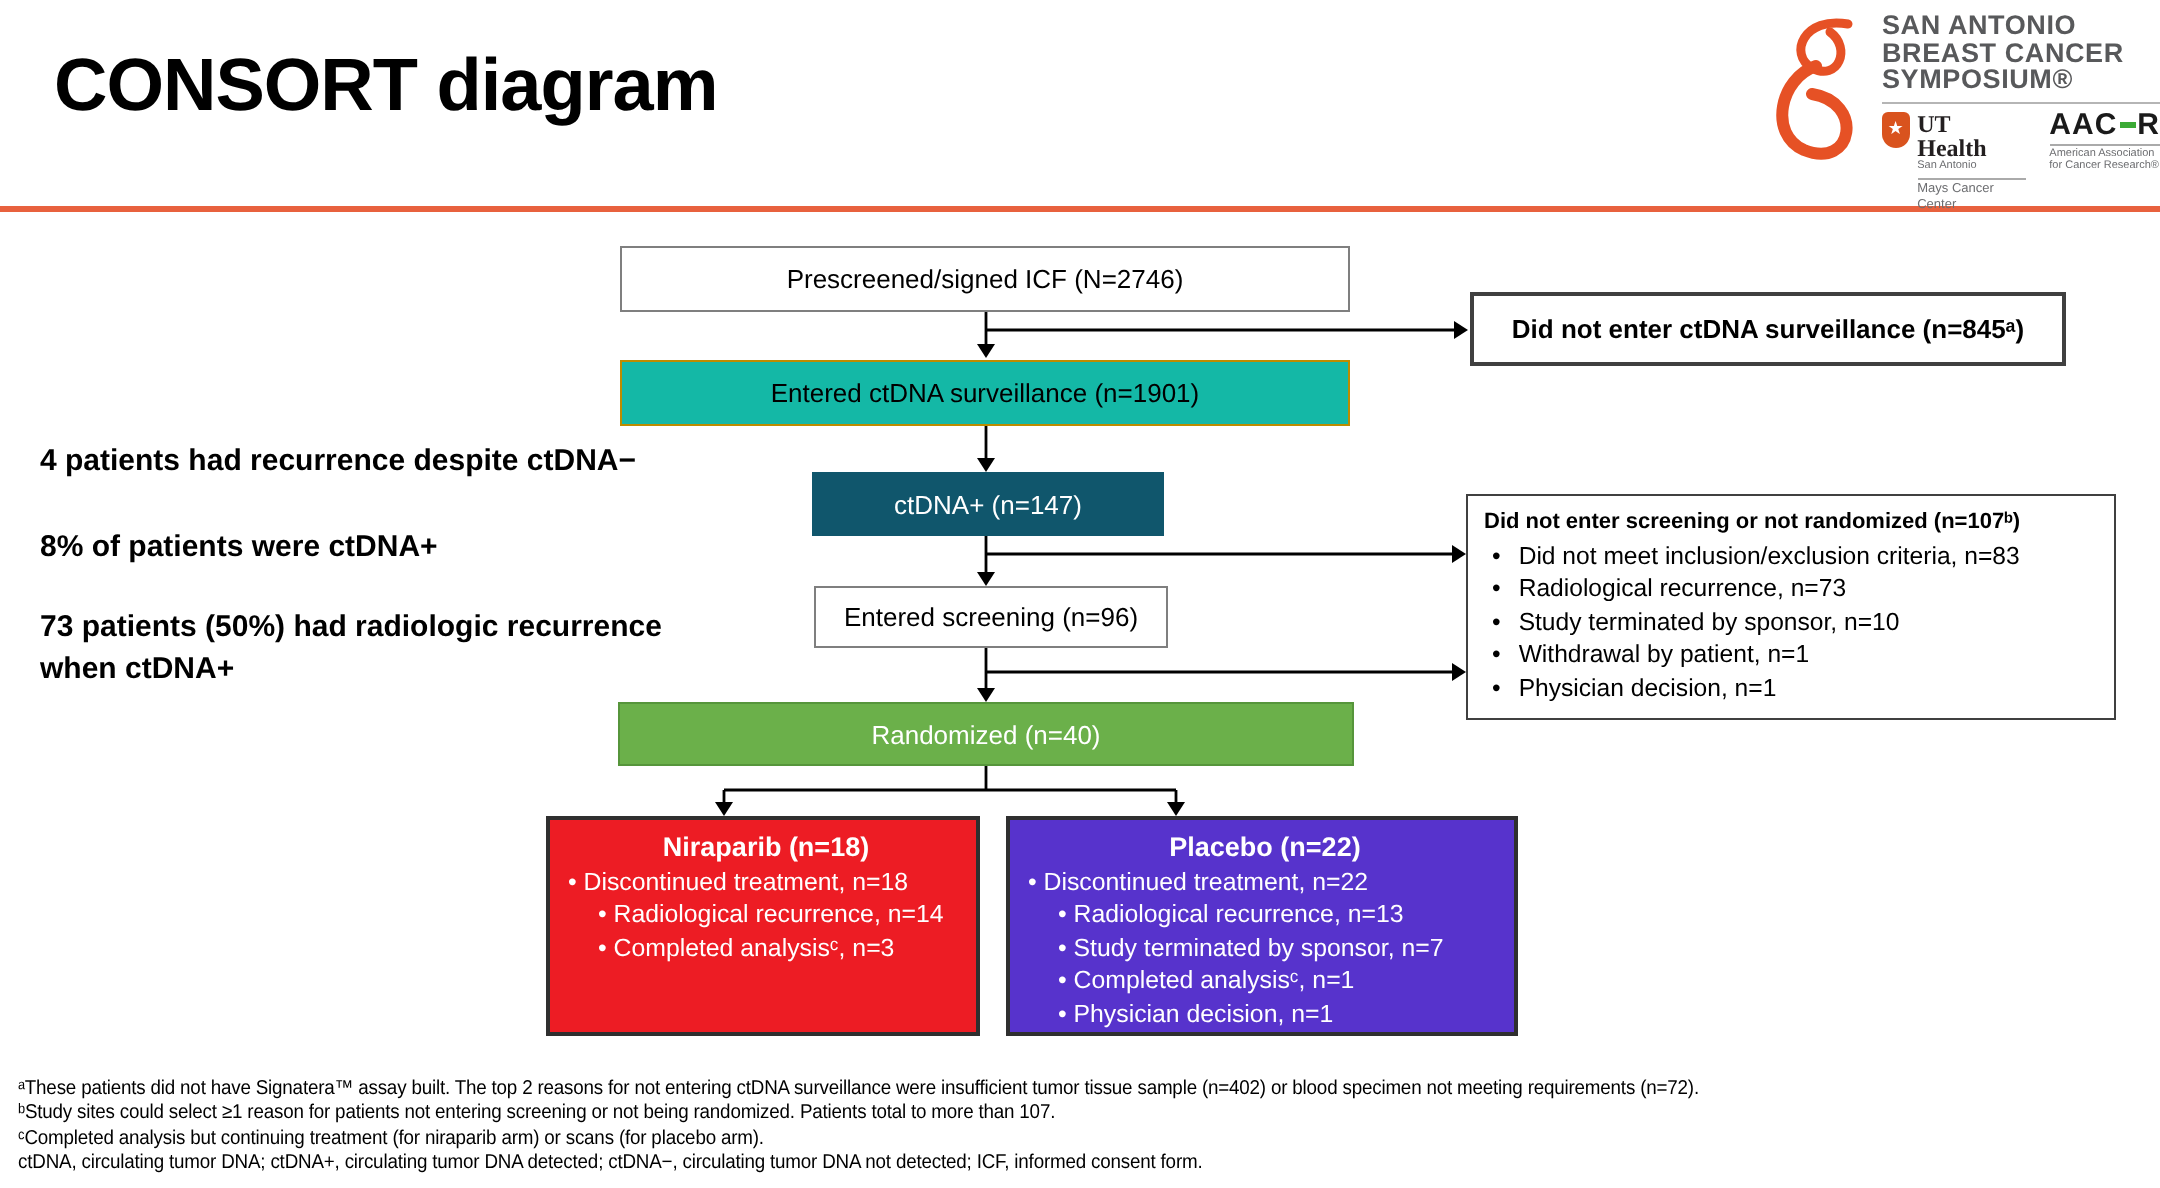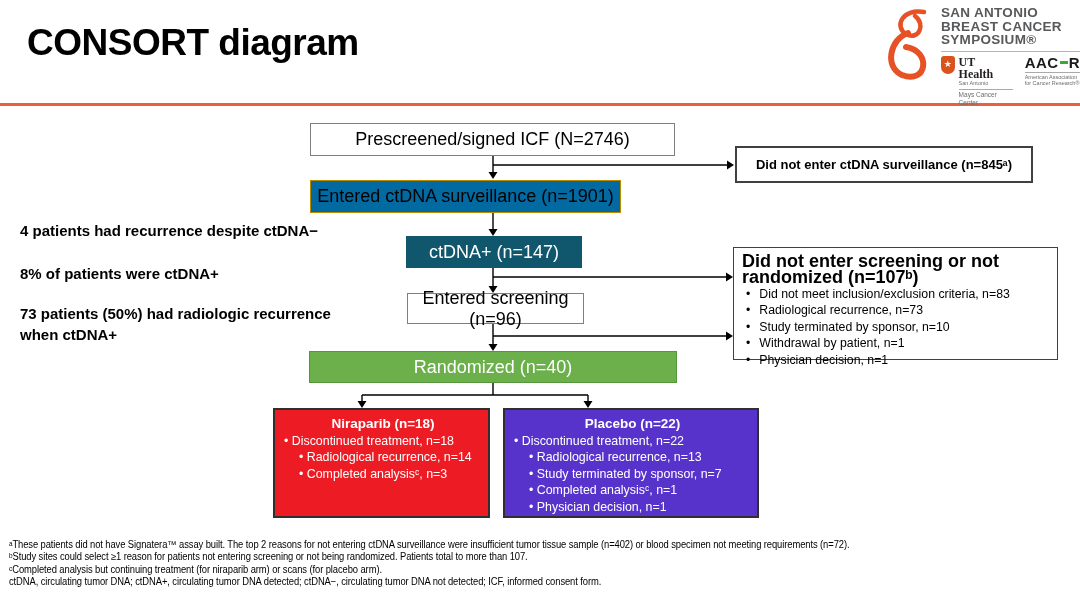--- a/index.html
+++ b/index.html
@@ -31,33 +31,33 @@
   #ann1{top:220px;}
   #ann2{top:263px;}
   #ann3{top:303px;width:330px;}
 
   
   svg.connectors{position:absolute;left:0;top:0;pointer-events:none;z-index:1;}
   .flow-layer{position:absolute;left:0;top:0;width:1080px;height:594px;z-index:2;}
 
   
   .box{position:absolute;display:flex;align-items:center;justify-content:center;
-       font-size:18px;text-align:center;box-sizing:border-box;background:#fff;}
+       font-size:13px;text-align:center;box-sizing:border-box;background:#fff;}
   #box-prescreened{left:310px;top:123px;width:365px;height:33px;border:1px solid #7F7F7F;}
-  #box-surveillance{left:310px;top:180px;width:311px;height:33px;background:#0369a1;border:1px solid #BC8C00;}
+  #box-surveillance{left:310px;top:180px;width:365px;height:33px;background:#14b8a6;border:1px solid #BC8C00;}
   #box-ctdna{left:406px;top:236px;width:176px;height:32px;background:#10566C;border:1px solid #10566C;color:#fff;}
   #box-screening{left:407px;top:293px;width:177px;height:31px;border:1px solid #7F7F7F;}
   #box-randomized{left:309px;top:351px;width:368px;height:32px;background:#6BB04A;border:1px solid #56953B;color:#fff;}
 
   
   #rbox1{position:absolute;left:735px;top:146px;width:298px;height:37px;background:#fff;border:2px solid #404040;
          display:flex;align-items:center;justify-content:center;font-weight:700;font-size:13px;box-sizing:border-box;text-align:center;}
   #rbox2{position:absolute;left:733px;top:247px;width:325px;height:113px;background:#fff;border:1.5px solid #404040;
          box-sizing:border-box;padding:5px 8px 4px 8px;font-size:12.3px;}
-  #rbox2 .hdr{font-weight:700;font-size:18px;line-height:16px;margin-bottom:1px;}
+  #rbox2 .hdr{font-weight:700;font-size:11px;line-height:16px;margin-bottom:1px;}
   ul.blist{margin:0;padding:0;list-style:none;}
   #rbox2 li{line-height:16.4px;}
   #rbox2 li::before{content:"•";margin:0 9px 0 4px;}
 
   
   .arm{position:absolute;top:408px;height:110px;color:#fff;border:2px solid #2F2F2F;box-sizing:border-box;
        padding:5px 6px 4px 9px;font-size:12.4px;}
   #arm-niraparib{left:273px;width:217px;background:#ED1C24;}
   #arm-placebo{left:503px;width:256px;background:#5733CC;}
   .arm-title{text-align:center;font-weight:700;font-size:13.5px;line-height:17px;margin-bottom:1px;}

